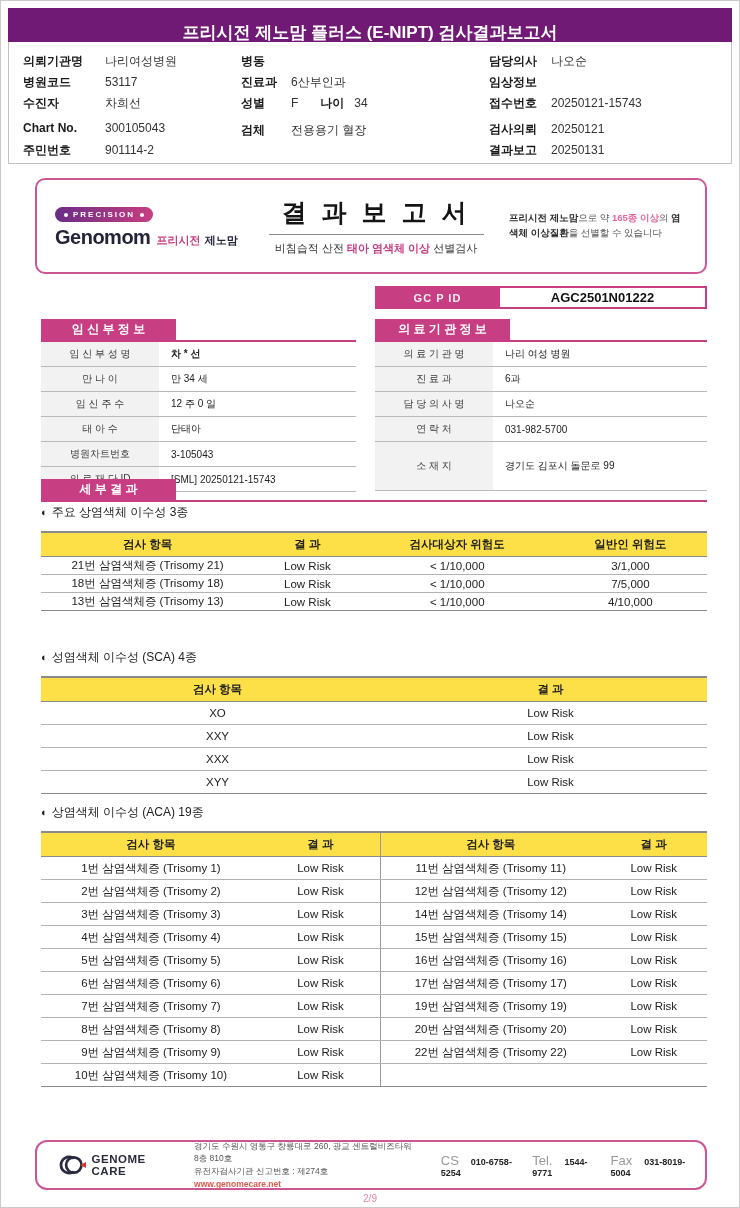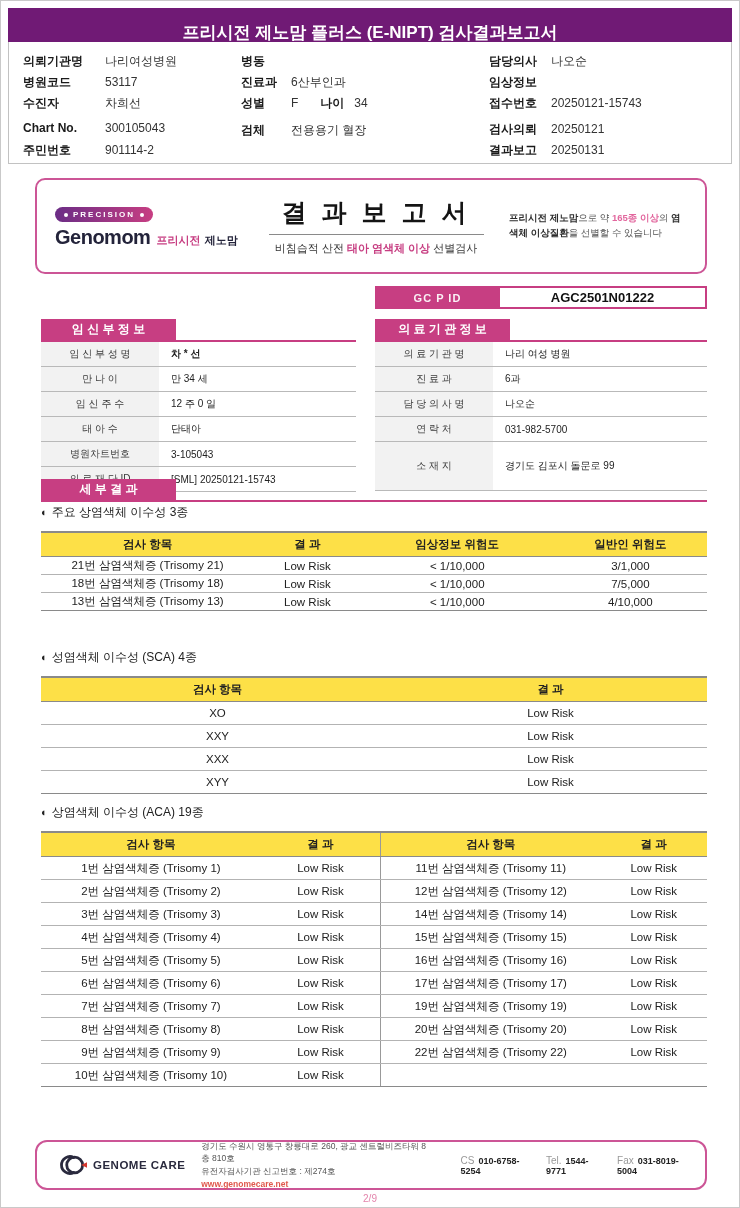--- a/index.html
+++ b/index.html
@@ -93,27 +93,27 @@
   .t3 tbody tr:last-child td { border-bottom:1.5px solid #8a8a8a; }
   .t1 col.c1{width:32%} .t1 col.c2{width:16%} .t1 col.c3{width:29%} .t1 col.c4{width:23%}
   .t2 col.c1{width:53%} .t2 col.c2{width:47%}
   .t3 col.c1{width:33%} .t3 col.c2{width:18%} .t3 col.c3{width:33%} .t3 col.c4{width:16%}
   .t3 th:nth-child(2), .t3 td:nth-child(2) { border-right:1px solid #999; }
 
   
   .footer-box { position:absolute; left:34px; top:1139px; width:672px; height:50px;
                 border:2.5px solid #CC5596; border-radius:12px; background:#fff;
                 display:flex; align-items:center; padding:0 16px; gap:14px; }
-  .gc-logo { display:flex; align-items:center; gap:6px; width:150px; }
+  .gc-logo { display:flex; align-items:center; gap:6px; width:150px;justify-content:flex-end; }
   .gc-logo-text { font-size:11.5px; font-weight:bold; color:#2a2a3e; letter-spacing:.5px; }
   .f-addr { font-size:8.5px; color:#555; line-height:1.5; }
   .f-site { color:#E0584C; font-weight:bold; }
   .f-spacer { flex:1; }
   .f-contacts { display:flex; gap:16px; font-size:9px; color:#222; align-items:center; }
-  .f-contacts .cl { color:#999; font-size:10px; margin-right:4px; }
+  .f-contacts .cl { color:#999; font-size:13px; margin-right:12px; }
   .f-contacts b { font-weight:bold; }
   .page-num { position:absolute; left:0; right:0; top:1192px; text-align:center;
               font-size:10px; color:#E385AC; }
 </style>
 </head>
 <body>
 
 <div class="page">
 
   <div class="top-bar">
@@ -295,21 +295,21 @@
       <colgroup>
           <col class="c1">
           <col class="c2">
           <col class="c3">
           <col class="c4">
         </colgroup>
       <thead>
         <tr>
           <th>검사 항목</th>
           <th>결 과</th>
-          <th>임상정보 위험도</th>
+          <th>검사대상자 위험도</th>
           <th>일반인 위험도</th>
         </tr>
       </thead>
       <tbody>
 
           <tr>
             <td>21번 삼염색체증 (Trisomy 21)</td>
             <td>Low Risk</td>
             <td>&lt; 1/10,000</td>
             <td>3/1,000</td>

